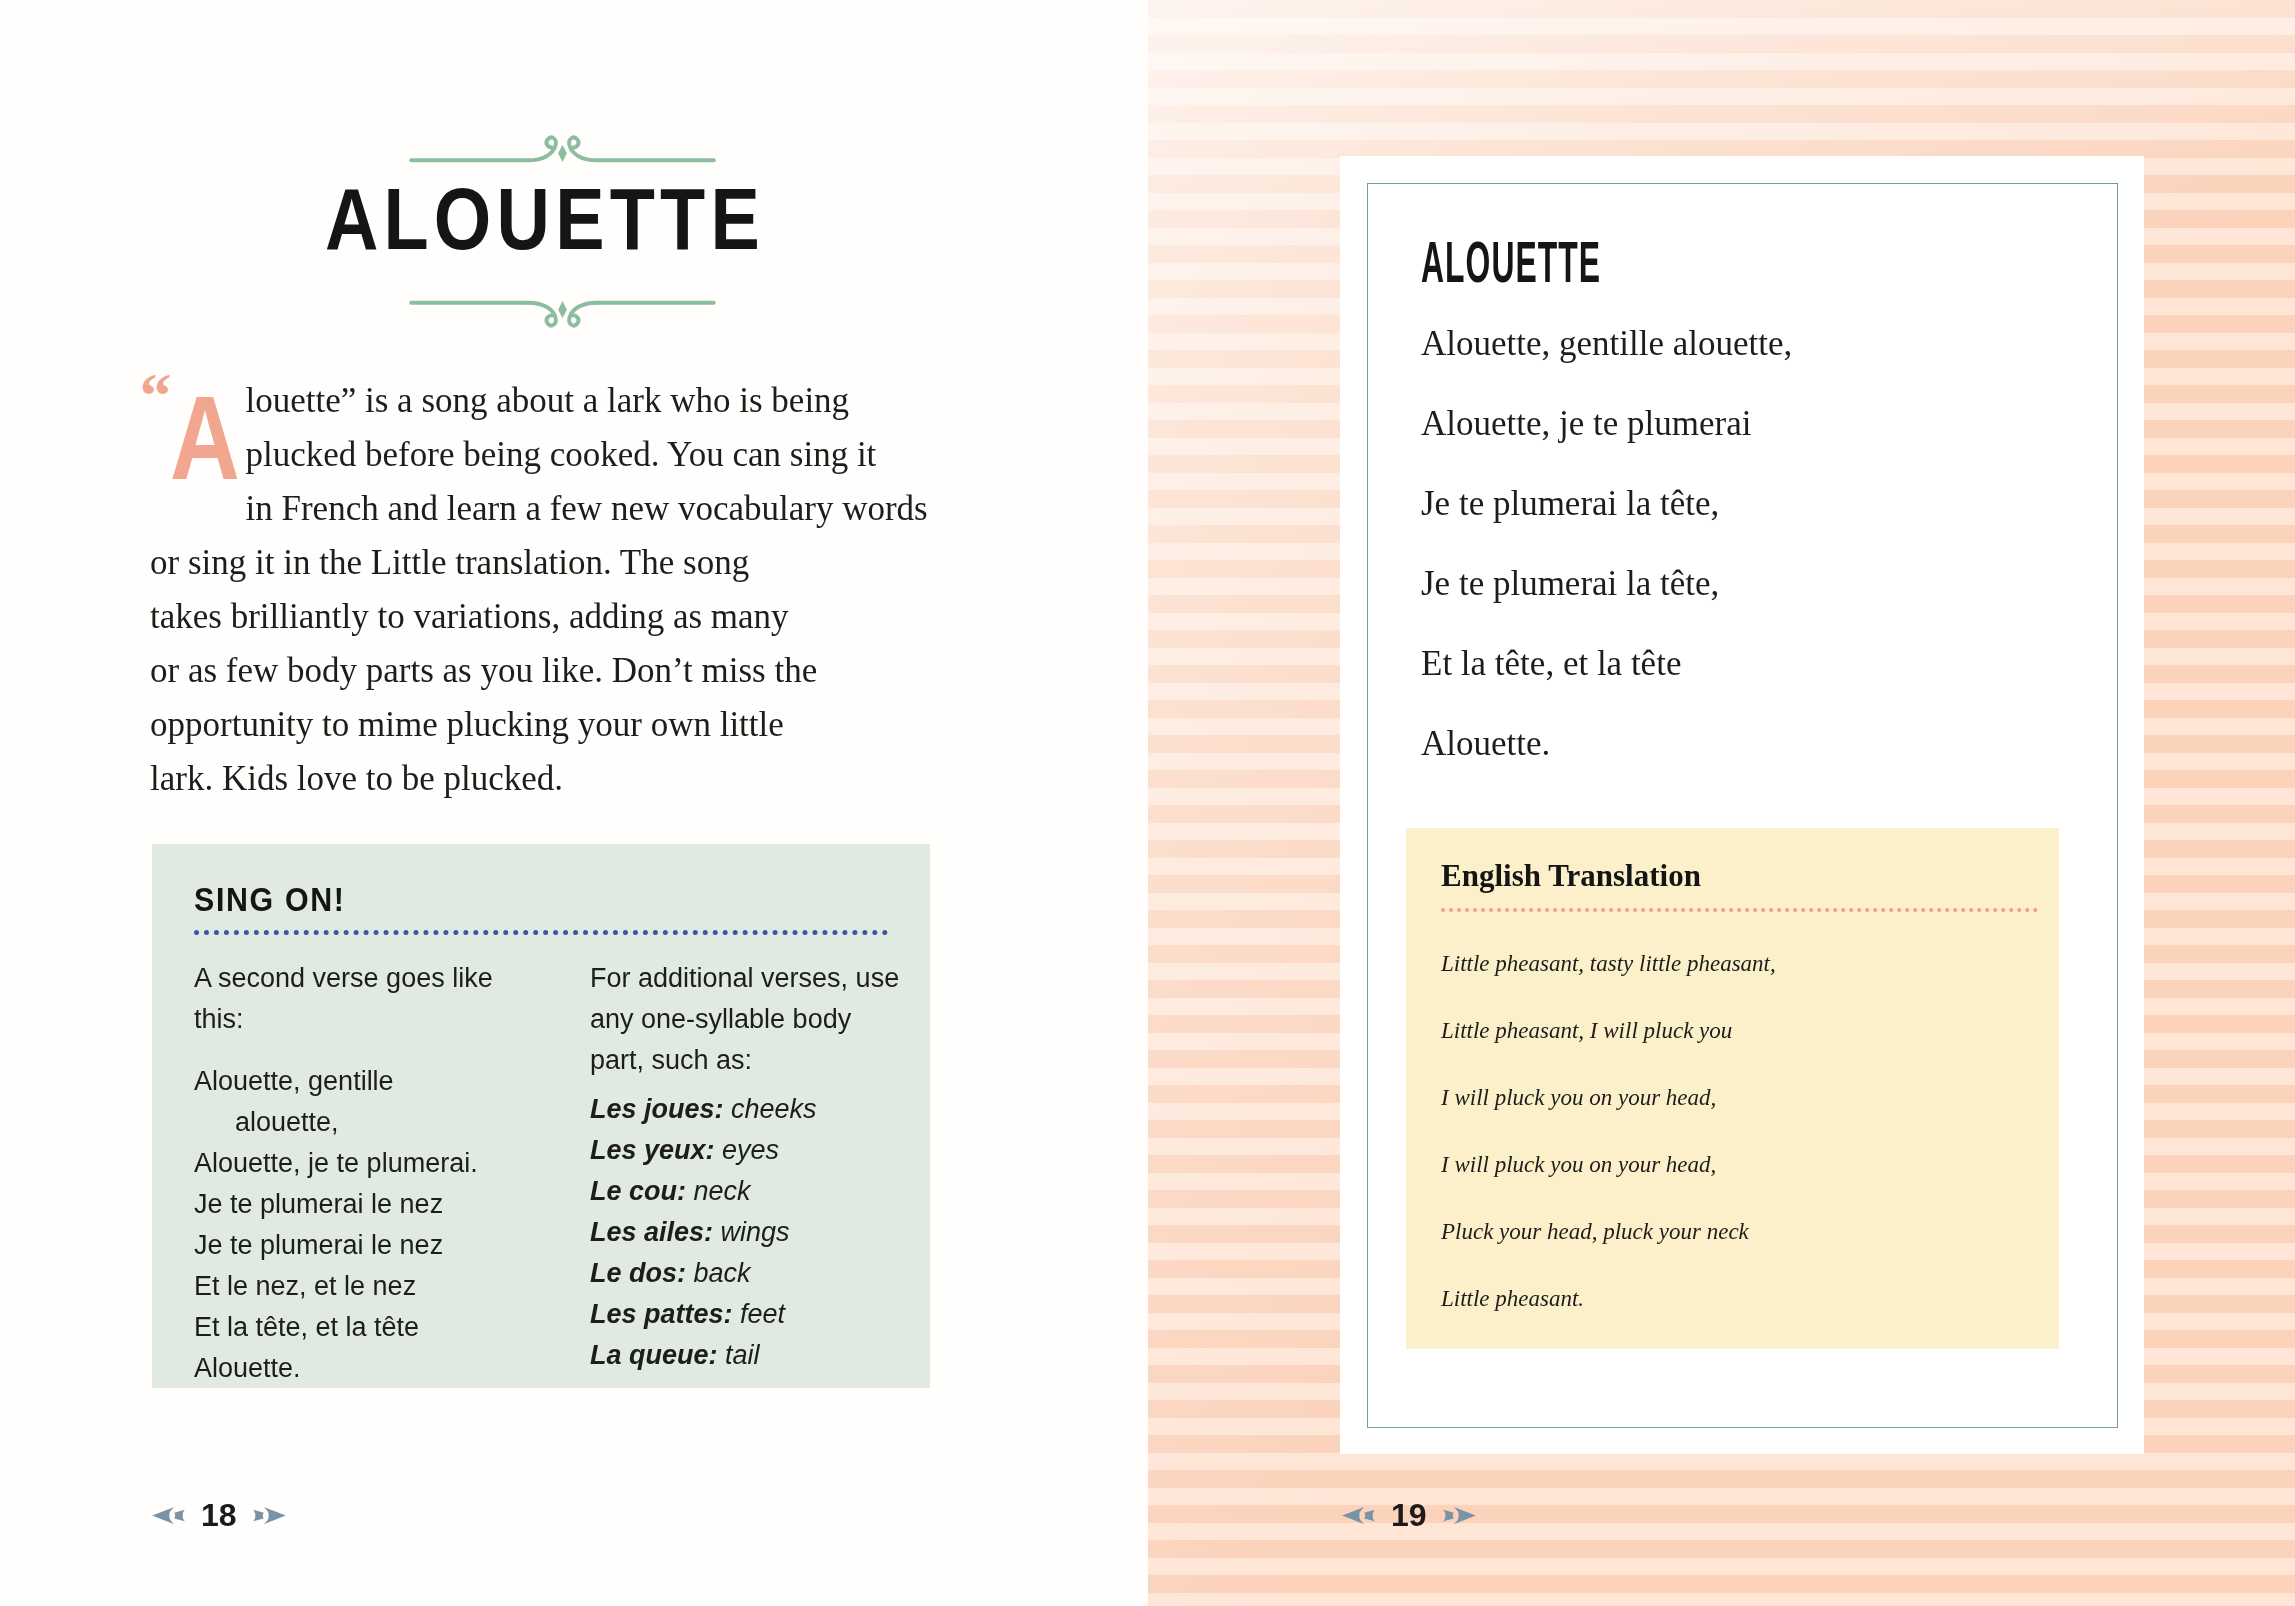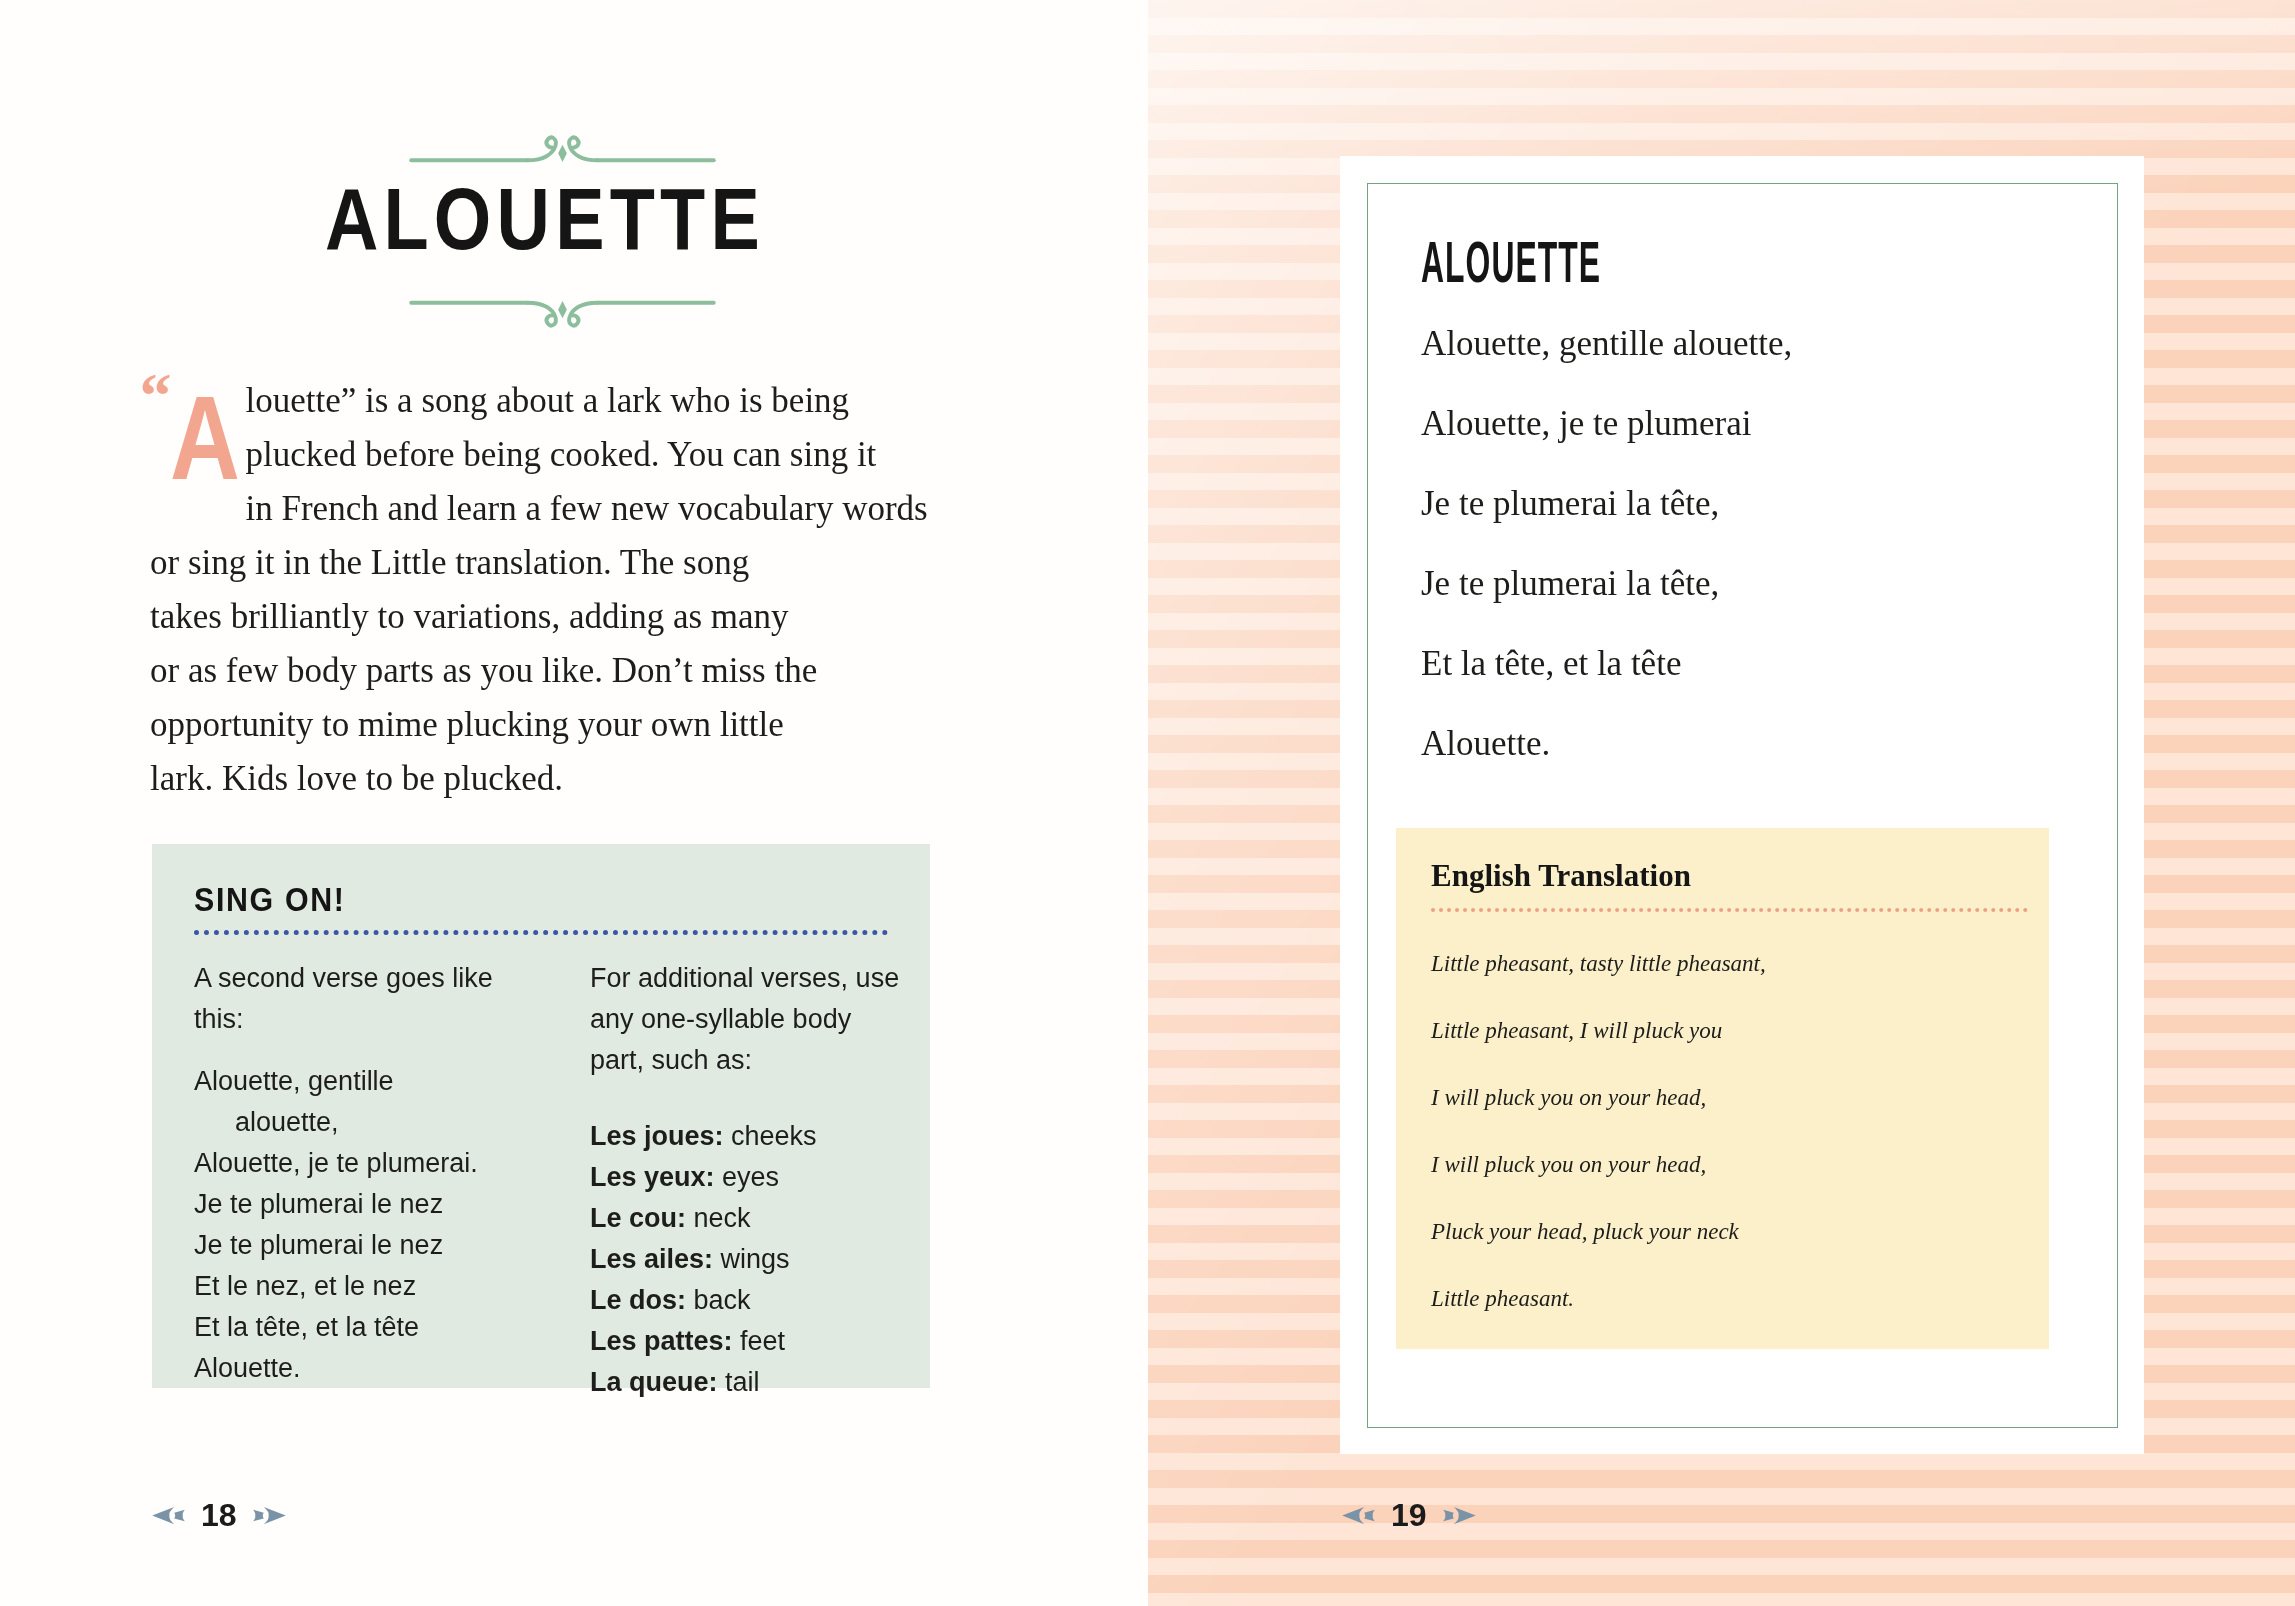--- a/index.html
+++ b/index.html
@@ -65,21 +65,21 @@
   .singon-header{
     font-weight:800;font-size:33px;letter-spacing:1.8px;color:#151515;
     transform:scaleX(.92);transform-origin:left center;white-space:nowrap;
   }
   .dotline{height:0;border-bottom:5.3px dotted #3a57a7;margin-top:10.6px;}
   .singon .cols{display:flex;margin-top:23px;font-size:27px;line-height:41px;}
   .singon .col-l{width:396px;flex:none;}
   .singon .col-r{flex:1;}
   .verse{margin-top:21px;}
   .verse .indent{padding-left:41px;}
-  .vocab{margin-top:35px;}
+  .vocab{margin-top:8px;font-style:italic;}
   .vocab .fr{font-weight:bold;}
   .singon div{white-space:nowrap;}
 
   .folio{
     position:absolute;top:1492px;height:46px;
     display:flex;align-items:center;gap:14px;
   }
   .folio-left{left:150px;width:790px;}
   .folio-right{left:192px;width:804px;}
   .folio .num{font-weight:800;font-size:32px;color:#1b1b1b;}
@@ -98,21 +98,21 @@
     display:inline-block;transform:scaleX(.56);transform-origin:left center;
     font-family:"Liberation Sans",sans-serif;font-weight:800;
     font-size:57px;letter-spacing:1.8px;color:#151515;
   }
   .card-verse{
     position:absolute;left:81px;top:148px;width:671px;
     font-family:"Liberation Serif",serif;font-size:35px;line-height:80px;
     white-space:nowrap;
   }
   .trans{
-    position:absolute;left:56px;top:672px;width:653px;height:521px;
+    position:absolute;left:66px;top:672px;width:653px;height:521px;
     background:#fcf0cb;box-sizing:border-box;padding:30px 21px 0 35px;
   }
   .trans-header{font-family:"Liberation Serif",serif;font-weight:bold;font-size:31px;color:#151515;}
   .trans .dotline{border-bottom:4.4px dotted #ef9f84;margin-top:14px;}
   .trans-lines{
     margin-top:17.7px;font-family:"Liberation Serif",serif;font-style:italic;
     font-size:23px;line-height:67px;white-space:nowrap;
   }
 </style>
 </head>

